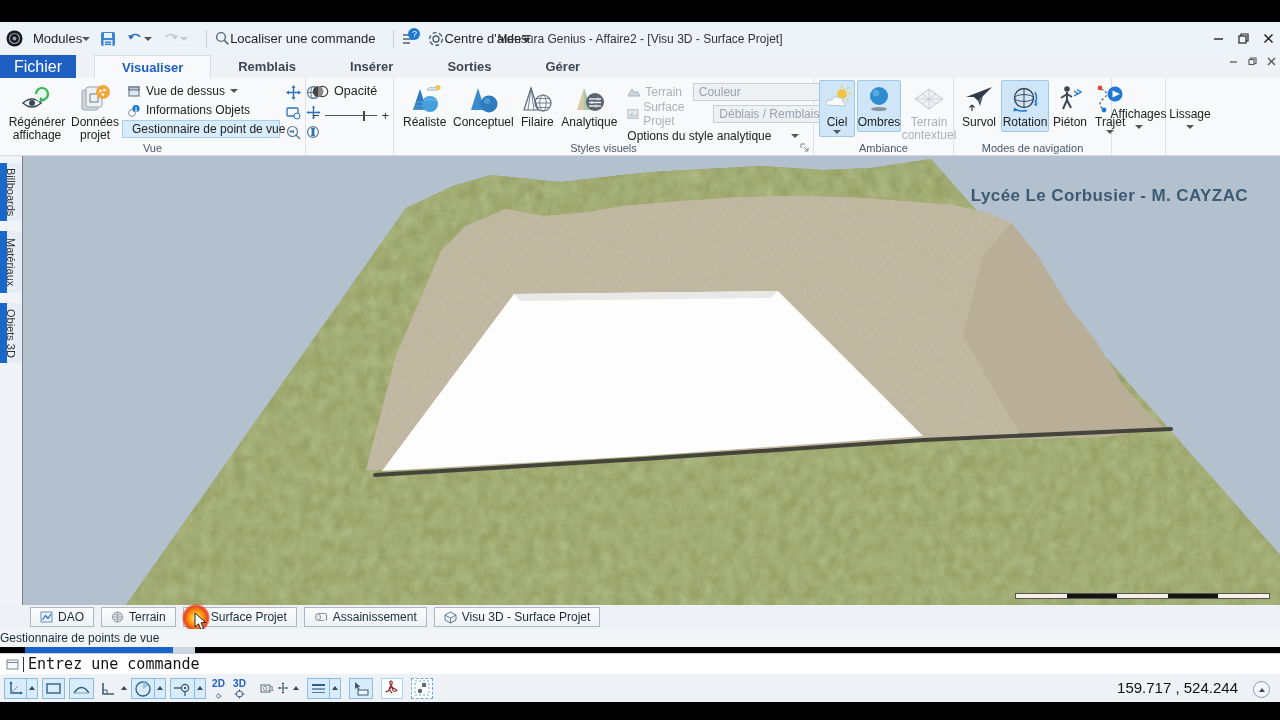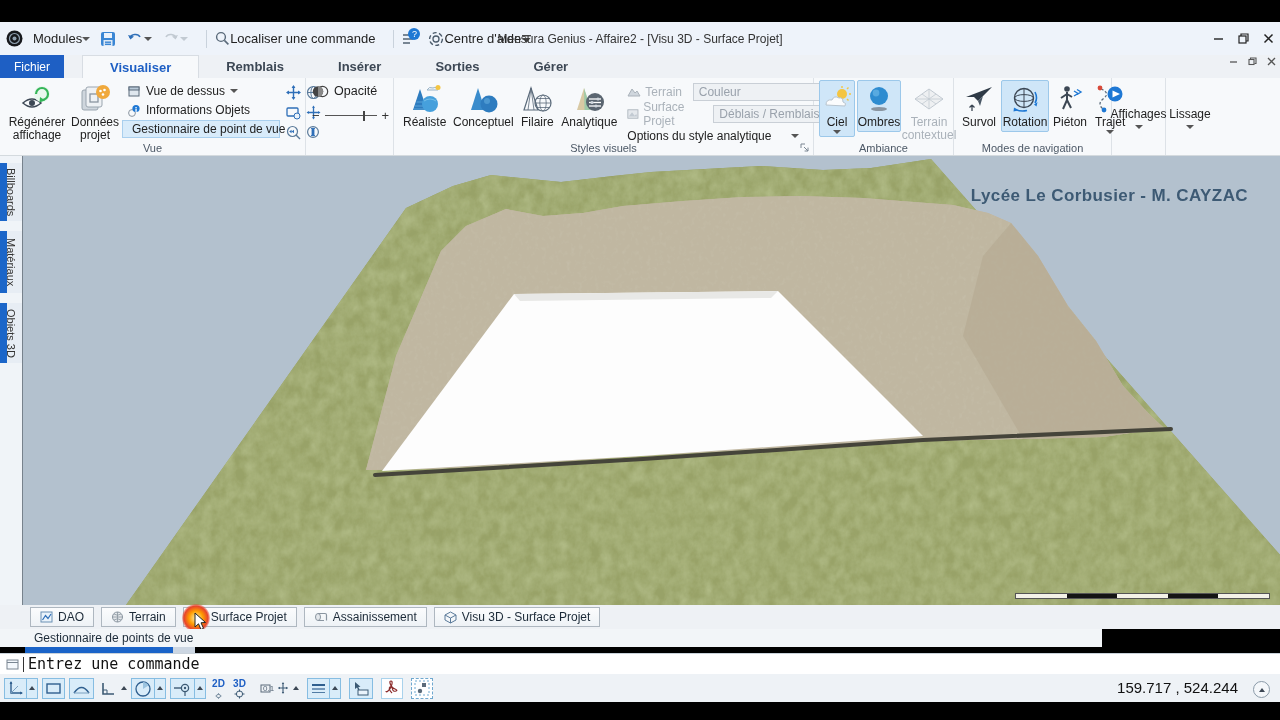--- a/index.html
+++ b/index.html
@@ -12,21 +12,21 @@
   .qat-item { display:flex; align-items:center; margin-right:10px; color:#222; font-size:13px; white-space:nowrap; }
   .sep-v { width:1px; height:18px; background:#c9d2dc; margin:0 8px; }
   .caret-down { width:0; height:0; border-left:4px solid transparent; border-right:4px solid transparent; border-top:4px solid #555; }
   .caret-up { width:0; height:0; border-left:3.5px solid transparent; border-right:3.5px solid transparent; border-bottom:4px solid #3c4754; }
   #win-title { position:absolute; left:430px; width:420px; text-align:center; font-size:12px; color:#333; }
   .winbtns { position:absolute; right:6px; top:0; height:33px; display:flex; align-items:center; gap:14px; }
   .dim-text { color:#9aa4ae; }
 
   
   #tabrow { left:0; top:55px; width:1280px; height:23px; background:#eef1f5; display:flex; align-items:stretch; }
-  .ftab { background:#1e5fc4; color:#fff; font-size:12px; padding:0 14px; display:flex; align-items:center; }
+  .ftab { background:#1e5fc4; color:#fff; font-size:16px; padding:0 14px; display:flex; align-items:center; }
   .rtab { padding:0 27px; display:flex; align-items:center; font-size:13px; color:#3c4754;font-weight:bold; }
   .rtab.active { background:#f7f9fb; color:#1e5fc4; border:1px solid #d8dde3; border-bottom:none; }
   .tabrow-winbtns { position:absolute; right:4px; top:57px; display:flex; gap:10px; align-items:center; }
 
   
   #ribbon { left:0; top:78px; width:1280px; height:78px; background:#f7f9fb; border-bottom:1px solid #d4dade; display:flex; }
   .rgroup { position:relative; border-right:1px solid #dde2e7; padding:2px 4px 14px 4px; display:flex; align-items:flex-start; }
   .rgroup-label { position:absolute; bottom:1px; left:0; right:0; text-align:center; font-size:11px; color:#4c5866; }
   .bigbtn { display:flex; flex-direction:column; align-items:center; justify-content:flex-start; padding:2px 3px; border:1px solid transparent; border-radius:2px; margin:0 1px; }
   .bigbtn .lbl { font-size:12px; color:#222; text-align:center; line-height:13px; margin-top:1px; white-space:pre-line; }
@@ -50,21 +50,21 @@
   .vtab span { writing-mode:vertical-rl; font-size:11px; color:#333; }
   #viewport { left:22px; top:156px; width:1258px; height:449px; background:#b3c1ce; border-left:1px solid #77828c; overflow:hidden; }
   #vp-title { position:absolute; right:32px; top:30px; font-size:17px; font-weight:bold; color:#3d5a74; letter-spacing:0.4px; }
   #scalebar { position:absolute; left:992px; top:437px; width:255px; height:6px; display:flex; border:1px solid #555; }
   .scseg { flex:1; }
   .sclabel { position:absolute; top:-14px; font-size:10px; color:#3a3a3a;margin-top:44px; }
 
   
   #btabs { left:0; top:605px; width:1280px; height:24px; background:#eef1f5; display:flex; align-items:center; gap:7px; padding-left:30px; }
   .btab { display:flex; align-items:center; gap:5px; background:linear-gradient(#fbfcfd,#eef2f6); border:1px solid #aeb7c0; font-size:12px; color:#1c2a38; height:20px; padding:0 9px; }
-  #hintline { left:0; top:629px; width:1102px; height:18px; background:#f2f5f8; font-size:12px; color:#1c2a38; padding-left:34px; display:flex; align-items:center; }
+  #hintline { left:0; top:629px; width:1280px; height:18px; background:#f2f5f8; font-size:12px; color:#1c2a38; display:flex; align-items:center; }
   #progress { left:25px; top:647px; width:170px; height:6px; background:#ccd6e2; }
   #progress .fill { height:6px; background:#1a63c8; }
   #cmdline { left:0; top:653px; width:1280px; height:21px; background:#fff; border-top:1px solid #c9d2da; display:flex; align-items:center; gap:4px; padding-left:6px; font-family:"DejaVu Sans Mono", monospace; font-size:15px; color:#111; }
   .textcaret { width:1px; height:15px; background:#333; }
 
   
   #btoolbar { left:0; top:674px; width:1280px; height:28px; background:#eef2f6; display:flex; align-items:center; gap:4px; padding-left:4px; }
   .tbtn { height:21px; display:flex; align-items:center; justify-content:center; padding:0 2px; }
   .tbtn.blue { background:#d9ecf9; border:1px solid #86bde2; }
   .tbtn.white { background:#fdfeff; border:1px solid #a9d2ec; }

